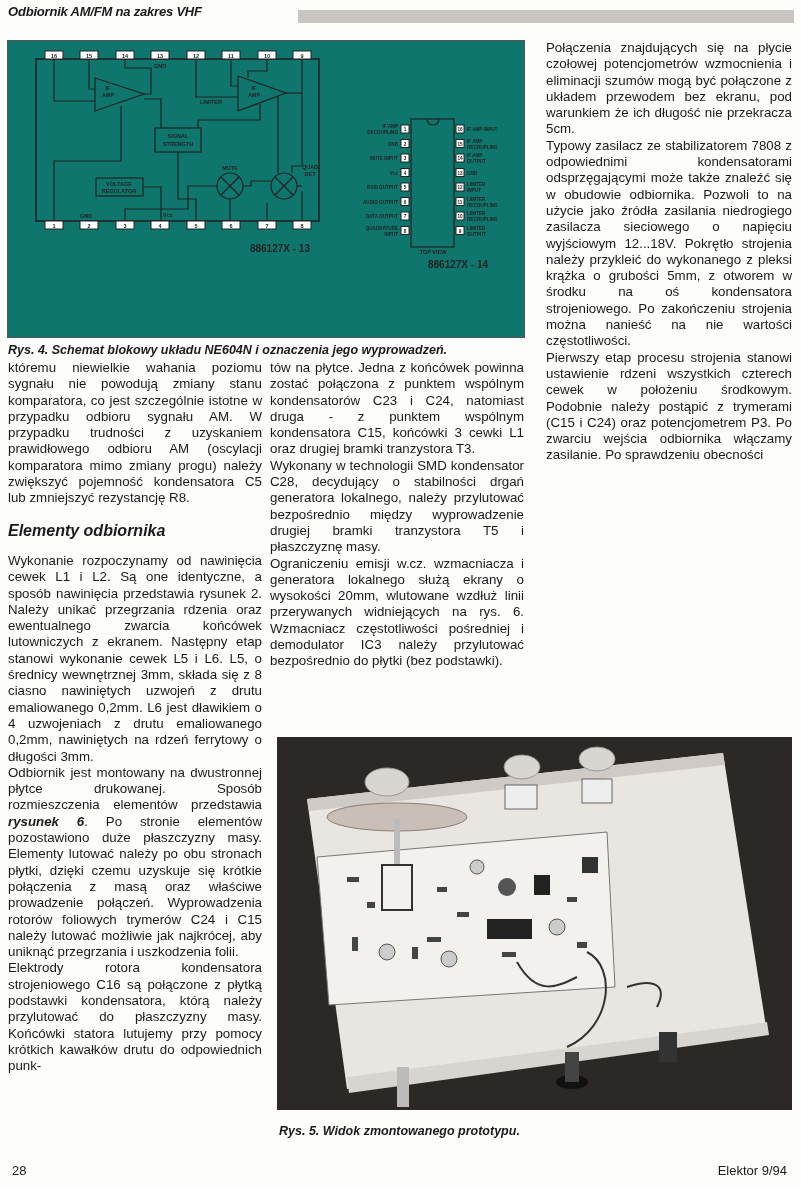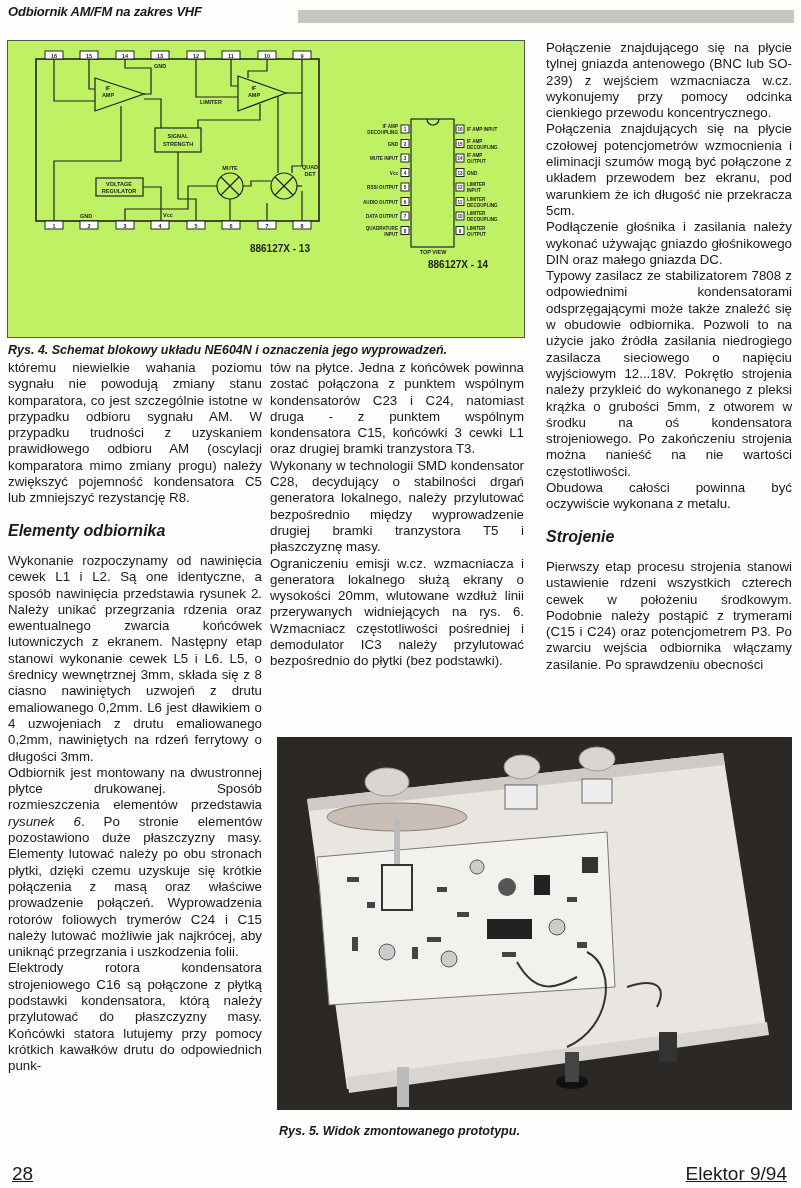--- a/index.html
+++ b/index.html
@@ -1,31 +1,31 @@
 <!DOCTYPE html>
 <html><head>
 <meta charset="utf-8">
 <style>
   html,body{margin:0;padding:0;}
   body{width:801px;height:1188px;background:#fdfdfb;position:relative;overflow:hidden;
        font-family:"Liberation Sans",sans-serif;color:#1a1a1a;}
   .abs{position:absolute;}
   .title{left:8px;top:4px;font-size:13px;font-weight:bold;font-style:italic;letter-spacing:-0.2px;white-space:nowrap;}
   .title-bar{left:298px;top:10px;width:496px;height:13px;background:#c9c6c2;}
-  .fig4{left:7px;top:40px;width:516px;height:296px;border:1px solid #555;background:#bef264;}
+  .fig4{left:7px;top:40px;width:516px;height:296px;border:1px solid #555;background:#0f766e;}
   .caption{font-size:12.5px;font-weight:bold;font-style:italic;white-space:nowrap;}
   .col{font-size:13.3px;line-height:16.3px;text-align:justify;}
   .col p{margin:0;}
   .col1{left:8px;top:360px;width:254px;}
   .col2{left:270px;top:360px;width:254px;}
   .col3{left:546px;top:40px;width:246px;}
   .h2{font-size:16px;font-weight:bold;font-style:italic;margin:16px 0 14px 0 !important;}
-  .em{font-weight:normal;font-style:italic;}
+  .em{font-weight:bold;font-style:italic;}
   .photo{left:277px;top:737px;width:515px;height:373px;background:#2a2725;overflow:hidden;}
-  .footer{font-size:19px;text-decoration:underline;}
+  .footer{font-size:13px;}
   svg text{font-family:"Liberation Sans",sans-serif;}
 </style>
 </head>
 <body>
 
 <div class="abs title">Odbiornik AM/FM na zakres VHF</div>
 <div class="abs title-bar"></div>
 
 <div class="abs fig4">
   <svg width="516" height="296" viewBox="0 0 516 296">
@@ -198,26 +198,22 @@
   <p>Elektrody rotora kondensatora strojeniowego C16 są połączone z płytką podstawki kondensatora, którą należy przylutować do płaszczyzny masy. Końcówki statora lutujemy przy pomocy krótkich kawałków drutu do odpowiednich punk-</p>
 </div>
 
 <div class="abs col col2">
   <p>tów na płytce. Jedna z końcówek powinna zostać połączona z punktem wspólnym kondensatorów C23 i C24, natomiast druga - z punktem wspólnym kondensatora C15, końcówki 3 cewki L1 oraz drugiej bramki tranzystora T3.</p>
   <p>Wykonany w technologii SMD kondensator C28, decydujący o stabilności drgań generatora lokalnego, należy przylutować bezpośrednio między wyprowadzenie drugiej bramki tranzystora T5 i płaszczyznę masy.</p>
   <p>Ograniczeniu emisji w.cz. wzmacniacza i generatora lokalnego służą ekrany o wysokości 20mm, wlutowane wzdłuż linii przerywanych widniejących na rys. 6. Wzmacniacz częstotliwości pośredniej i demodulator IC3 należy przylutować bezpośrednio do płytki (bez podstawki).</p>
 </div>
 
 <div class="abs col col3">
-  <p>Połączenie znajdującego się na płycie tylnej gniazda antenowego (BNC lub SO-239) z wejściem wzmacniacza w.cz. wykonujemy przy pomocy odcinka cienkiego przewodu koncentrycznego.</p>
   <p>Połączenia znajdujących się na płycie czołowej potencjometrów wzmocnienia i eliminacji szumów mogą być połączone z układem przewodem bez ekranu, pod warunkiem że ich długość nie przekracza 5cm.</p>
-  <p>Podłączenie głośnika i zasilania należy wykonać używając gniazdo głośnikowego DIN oraz małego gniazda DC.</p>
   <p>Typowy zasilacz ze stabilizatorem 7808 z odpowiednimi kondensatorami odsprzęgającymi może także znaleźć się w obudowie odbiornika. Pozwoli to na użycie jako źródła zasilania niedrogiego zasilacza sieciowego o napięciu wyjściowym 12...18V. Pokrętło strojenia należy przykleić do wykonanego z pleksi krążka o grubości 5mm, z otworem w środku na oś kondensatora strojeniowego. Po zakończeniu strojenia można nanieść na nie wartości częstotliwości.</p>
-  <p>Obudowa całości powinna być oczywiście wykonana z metalu.</p>
-  <p class="h2">Strojenie</p>
   <p>Pierwszy etap procesu strojenia stanowi ustawienie rdzeni wszystkich czterech cewek w położeniu środkowym. Podobnie należy postąpić z trymerami (C15 i C24) oraz potencjometrem P3. Po zwarciu wejścia odbiornika włączamy zasilanie. Po sprawdzeniu obecności</p>
 </div>
 
 <div class="abs photo">
   <svg width="515" height="373" viewBox="0 0 515 373">
     <rect width="515" height="373" fill="#2b2826"></rect>
 
     <polygon points="30,62 446,16 490,296 70,352" fill="#e9e6e2"></polygon>
     <polygon points="30,62 446,16 448,28 32,74" fill="#cfcac5"></polygon>
 

